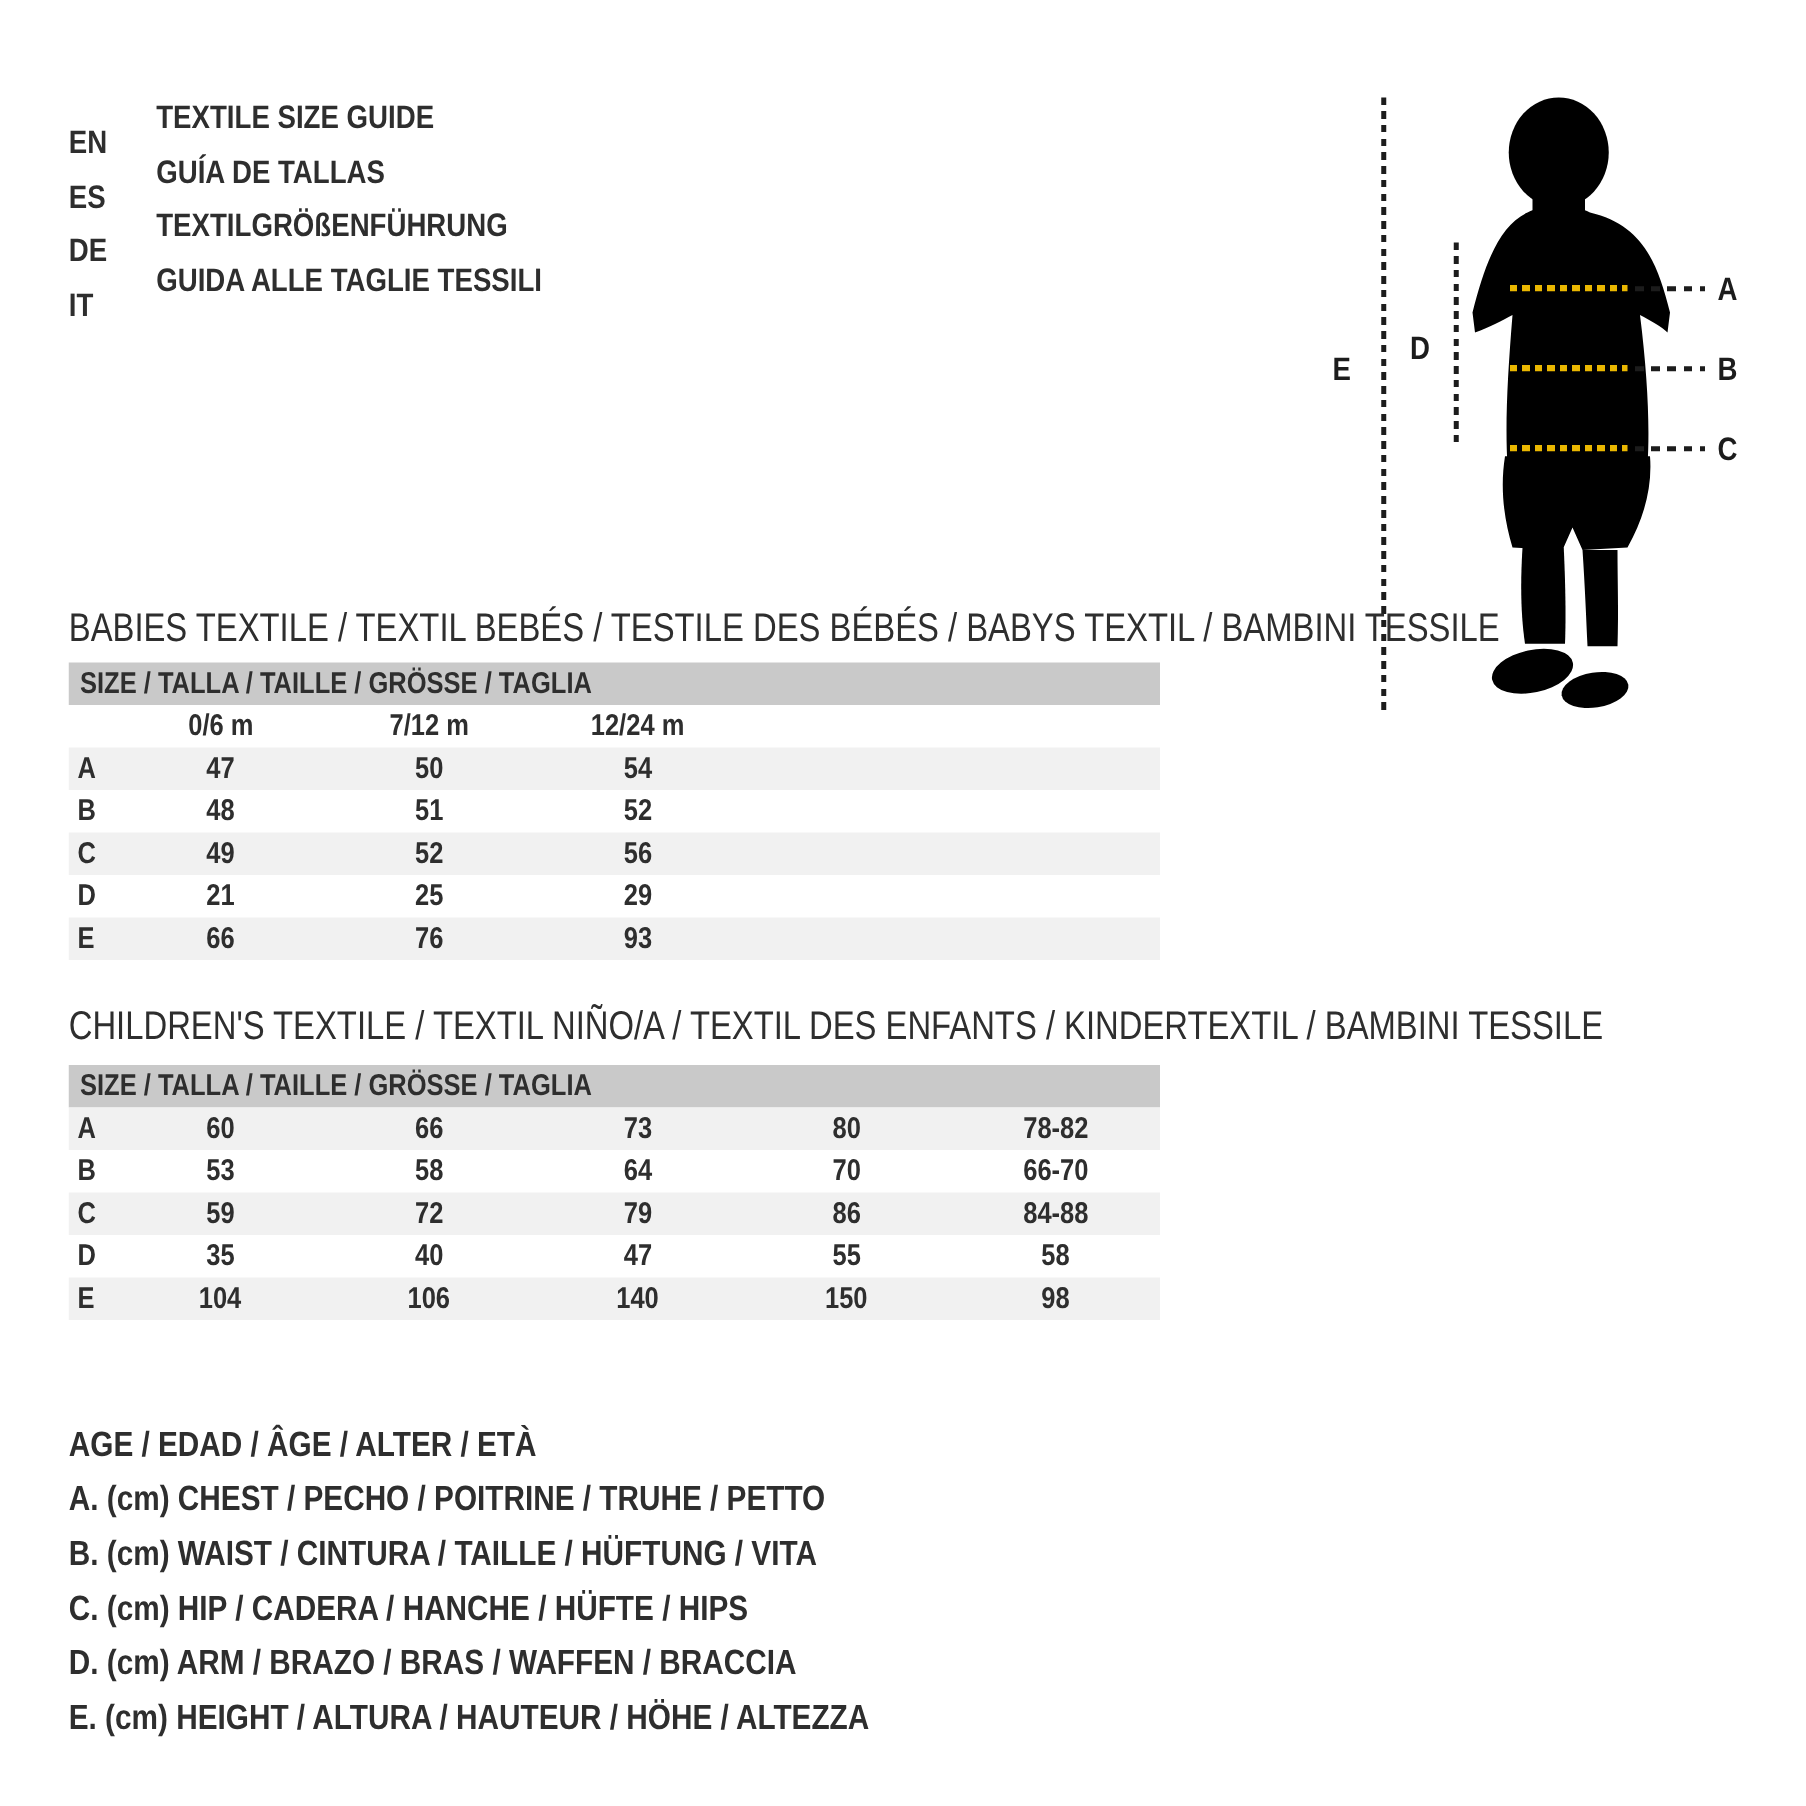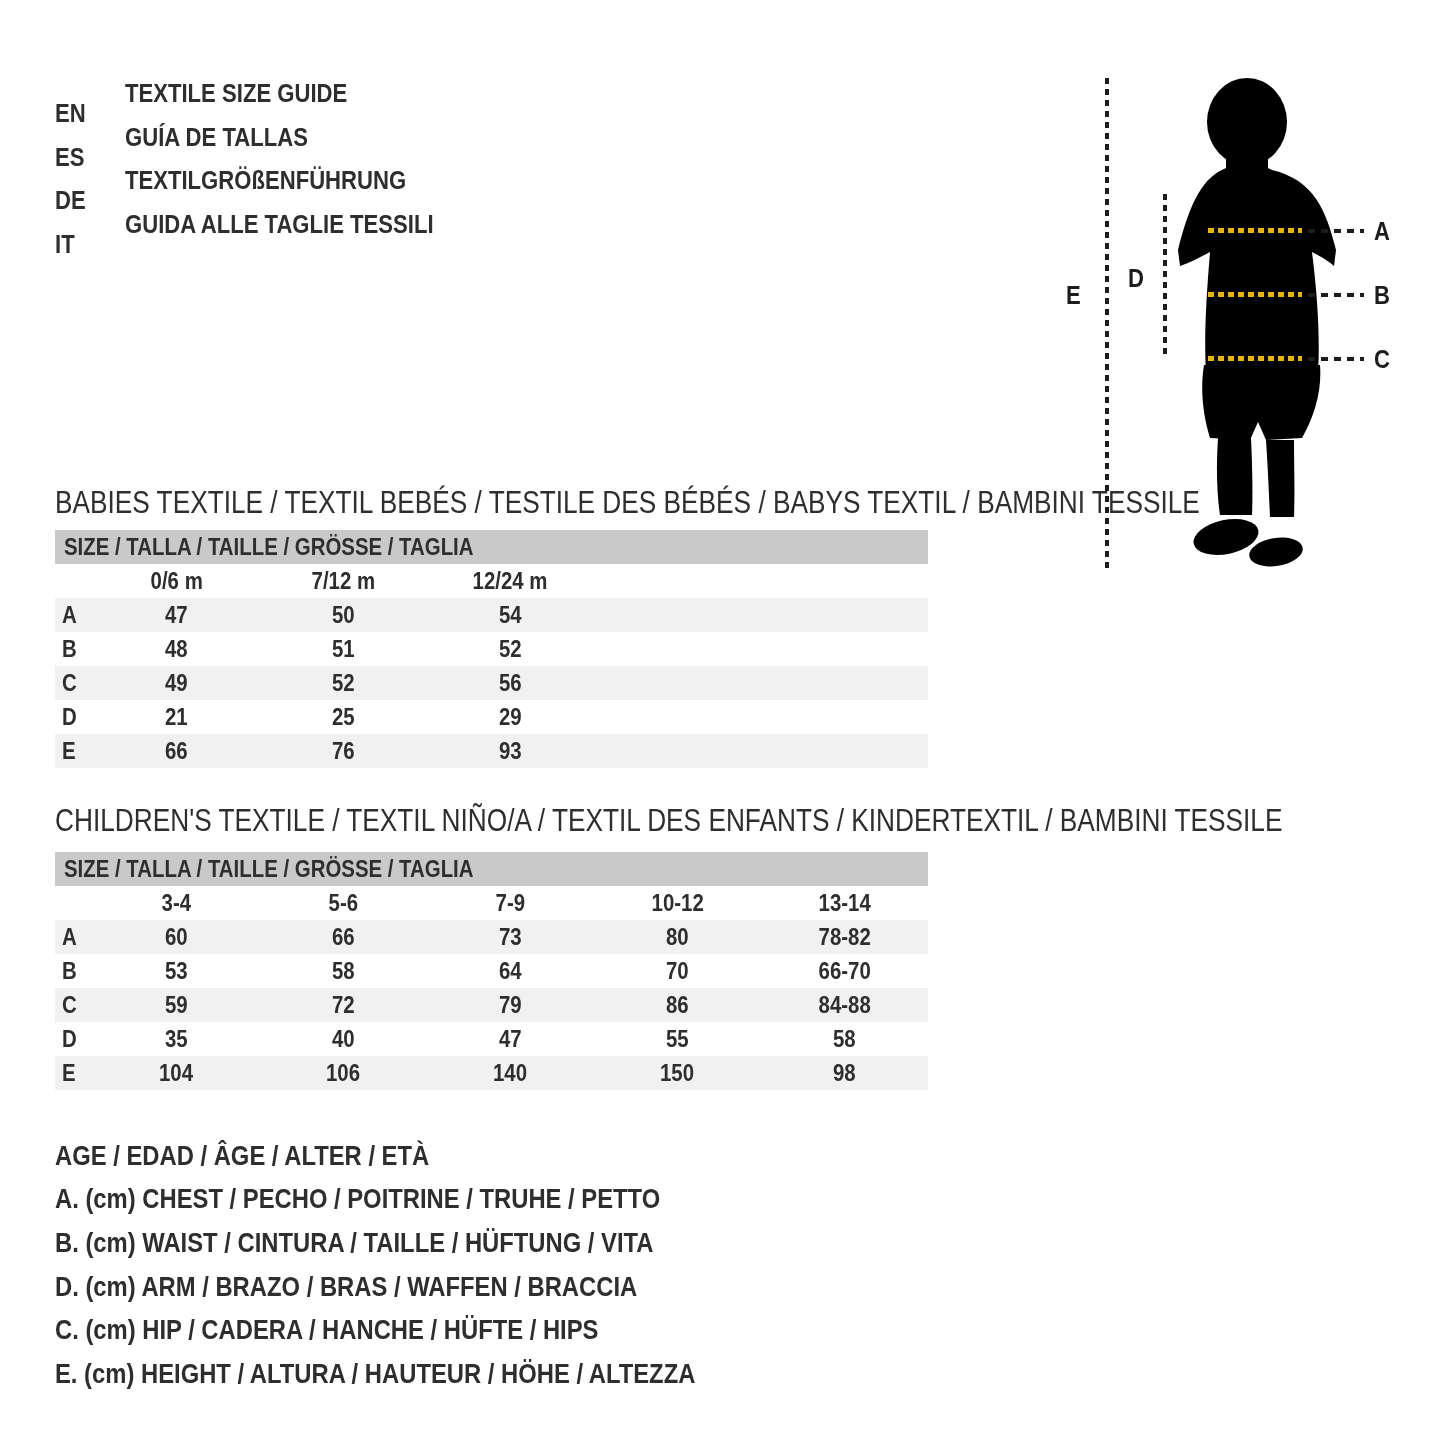--- a/index.html
+++ b/index.html
@@ -180,28 +180,20 @@
     </div>
   </div>
 
   <div class="section-title" style="top:802px;">
     <span class="cx">CHILDREN'S TEXTILE / TEXTIL NIÑO/A / TEXTIL DES ENFANTS / KINDERTEXTIL / BAMBINI TESSILE</span>
   </div>
   <div class="size-bar" style="top:852px;">
     <span class="cx">SIZE / TALLA / TAILLE / GRÖSSE / TAGLIA</span>
   </div>
   <div class="tbl" style="top:886px;">
-    <div class="trow">
-      <span class="tlabel"></span>
-      <span class="tcell"><span class="cc">3-4</span></span>
-      <span class="tcell"><span class="cc">5-6</span></span>
-      <span class="tcell"><span class="cc">7-9</span></span>
-      <span class="tcell"><span class="cc">10-12</span></span>
-      <span class="tcell"><span class="cc">13-14</span></span>
-    </div>
     <div class="trow stripe">
       <span class="tlabel"><span class="cx">A</span></span>
       <span class="tcell"><span class="cc">60</span></span>
       <span class="tcell"><span class="cc">66</span></span>
       <span class="tcell"><span class="cc">73</span></span>
       <span class="tcell"><span class="cc">80</span></span>
       <span class="tcell"><span class="cc">78-82</span></span>
     </div>
     <div class="trow">
       <span class="tlabel"><span class="cx">B</span></span>
@@ -241,23 +233,23 @@
     <div class="legend-row">
         <span class="cx">AGE / EDAD / ÂGE / ALTER / ETÀ</span>
       </div>
     <div class="legend-row">
         <span class="cx">A. (cm) CHEST / PECHO / POITRINE / TRUHE / PETTO</span>
       </div>
     <div class="legend-row">
         <span class="cx">B. (cm) WAIST / CINTURA / TAILLE / HÜFTUNG / VITA</span>
       </div>
     <div class="legend-row">
+        <span class="cx">C. (cm) HIP / CADERA / HANCHE / HÜFTE / HIPS</span>
+      </div>
+    <div class="legend-row">
         <span class="cx">D. (cm) ARM / BRAZO / BRAS / WAFFEN / BRACCIA</span>
       </div>
     <div class="legend-row">
-        <span class="cx">C. (cm) HIP / CADERA / HANCHE / HÜFTE / HIPS</span>
-      </div>
-    <div class="legend-row">
         <span class="cx">E. (cm) HEIGHT / ALTURA / HAUTEUR / HÖHE / ALTEZZA</span>
       </div>
   </div>
 
 </div>
 
 </body></html>

